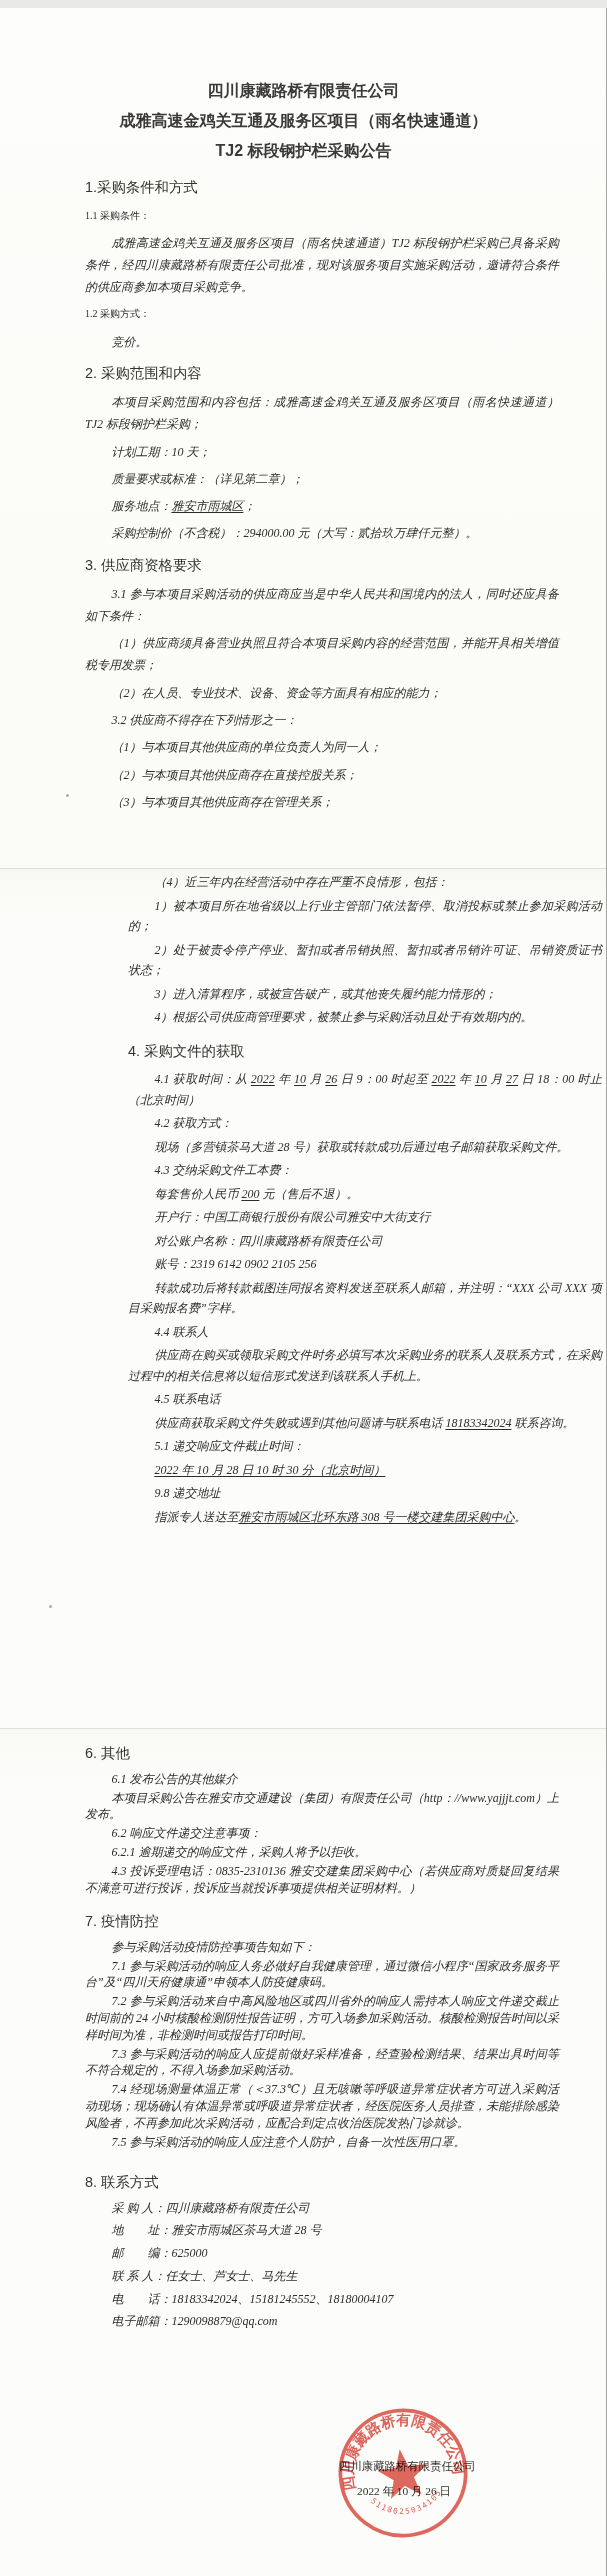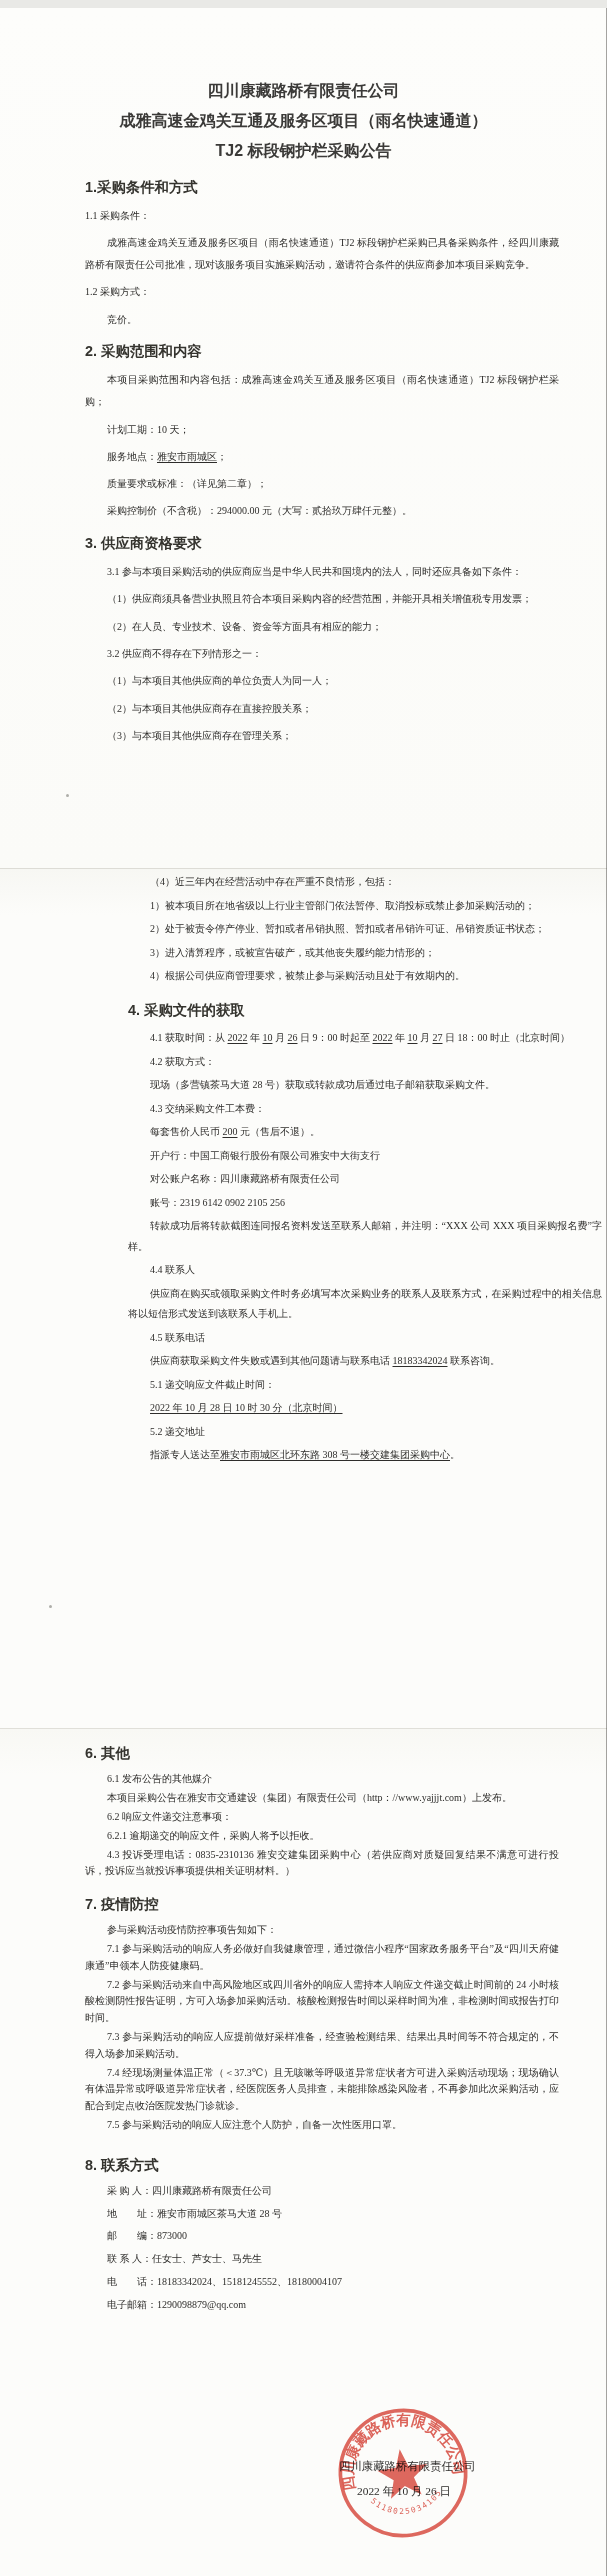--- a/index.html
+++ b/index.html
@@ -16,24 +16,24 @@
   .edge-right{position:absolute;top:0;right:0;width:1.5px;height:2576px;background:rgba(75,74,70,.5);}
   .titles{padding-top:68px;text-align:center;}
   .title{
     font-family:"Liberation Sans","DejaVu Sans",sans-serif;
     font-weight:bold;font-size:16px;line-height:30px;color:#3b3a38;
   }
   .blocks{padding:0 48px 0 85px;}
   .blk{text-align:justify;}
   .h{
     font-family:"Liberation Sans","DejaVu Sans",sans-serif;
-    font-weight:bold;font-size:14.4px;line-height:20.5px;color:#35342f;
+    font-weight:normal;font-size:14.4px;line-height:20.5px;color:#35342f;
     margin:10.6px 0 7.6px;text-align:left;text-indent:0;
   }
-  .p{font-size:10px;text-indent:2.2em;}
+  .p{font-size:12px;text-indent:2.2em;font-style:italic;}
   .sub{font-size:10px;text-indent:0;}
   #page1 .p,#page1 .sub{line-height:22px;margin:5.3px 0;}
   #page2 .p,#page2 .sub{line-height:20.5px;margin:3px 0;}
   #page2 .h{margin:13.7px 0 7.6px;}
   #page3 .p,#page3 .sub{line-height:16.7px;margin:2.3px 0;}
   #page3 .h{margin:13.7px 0 7.6px;}
   #page3 .h-contact{margin-top:21px;}
   #page3 .contact{line-height:16.7px;margin:3px 0 6px;}
   .u{text-decoration:underline;text-underline-offset:2.3px;}
   .signature{position:absolute;font-size:11.4px;color:#2e2d2b;white-space:nowrap;}
@@ -60,22 +60,22 @@
     </div>
     <div class="blocks">
         <div class="blk h"><span>1.采购条件和方式</span></div>
         <div class="blk sub"><span>1.1 采购条件：</span></div>
         <div class="blk p"><span>成雅高速金鸡关互通及服务区项目（雨名快速通道）TJ2 标段钢护栏采购已具备采购条件，经四川康藏路桥有限责任公司批准，现对该服务项目实施采购活动，邀请符合条件的供应商参加本项目采购竞争。</span></div>
         <div class="blk sub"><span>1.2 采购方式：</span></div>
         <div class="blk p"><span>竞价。</span></div>
         <div class="blk h"><span>2. 采购范围和内容</span></div>
         <div class="blk p"><span>本项目采购范围和内容包括：成雅高速金鸡关互通及服务区项目（雨名快速通道）TJ2 标段钢护栏采购；</span></div>
         <div class="blk p"><span>计划工期：10 天；</span></div>
+        <div class="blk p"><span>质量要求或标准：（详见第二章）；</span></div>
         <div class="blk p"><span>服务地点：</span><span class="u">雅安市雨城区</span><span>；</span></div>
-        <div class="blk p"><span>质量要求或标准：（详见第二章）；</span></div>
         <div class="blk p"><span>采购控制价（不含税）：294000.00 元（大写：贰拾玖万肆仟元整）。</span></div>
         <div class="blk h"><span>3. 供应商资格要求</span></div>
         <div class="blk p"><span>3.1 参与本项目采购活动的供应商应当是中华人民共和国境内的法人，同时还应具备如下条件：</span></div>
         <div class="blk p"><span>（1）供应商须具备营业执照且符合本项目采购内容的经营范围，并能开具相关增值税专用发票；</span></div>
         <div class="blk p"><span>（2）在人员、专业技术、设备、资金等方面具有相应的能力；</span></div>
         <div class="blk p"><span>3.2 供应商不得存在下列情形之一：</span></div>
         <div class="blk p"><span>（1）与本项目其他供应商的单位负责人为同一人；</span></div>
         <div class="blk p"><span>（2）与本项目其他供应商存在直接控股关系；</span></div>
         <div class="blk p"><span>（3）与本项目其他供应商存在管理关系；</span></div>
       </div>
@@ -97,21 +97,21 @@
         <div class="blk p"><span>开户行：中国工商银行股份有限公司雅安中大街支行</span></div>
         <div class="blk p"><span>对公账户名称：四川康藏路桥有限责任公司</span></div>
         <div class="blk p"><span>账号：2319 6142 0902 2105 256</span></div>
         <div class="blk p"><span>转款成功后将转款截图连同报名资料发送至联系人邮箱，并注明：“XXX 公司 XXX 项目采购报名费”字样。</span></div>
         <div class="blk p"><span>4.4 联系人</span></div>
         <div class="blk p"><span>供应商在购买或领取采购文件时务必填写本次采购业务的联系人及联系方式，在采购过程中的相关信息将以短信形式发送到该联系人手机上。</span></div>
         <div class="blk p"><span>4.5 联系电话</span></div>
         <div class="blk p"><span>供应商获取采购文件失败或遇到其他问题请与联系电话 </span><span class="u">18183342024</span><span> 联系咨询。</span></div>
         <div class="blk p"><span>5.1 递交响应文件截止时间：</span></div>
         <div class="blk p"><span class="u">2022 年 10 月 28 日 10 时 30 分（北京时间）</span></div>
-        <div class="blk p"><span>5.2 递交地址</span></div>
+        <div class="blk p"><span>9.8 递交地址</span></div>
         <div class="blk p"><span>指派专人送达至</span><span class="u">雅安市雨城区北环东路 308 号一楼交建集团采购中心</span><span>。</span></div>
       </div>
   </div>
 
   <div class="page" id="page3">
     <div class="blocks">
         <div class="blk h"><span>6. 其他</span></div>
         <div class="blk p"><span>6.1 发布公告的其他媒介</span></div>
         <div class="blk p"><span>本项目采购公告在雅安市交通建设（集团）有限责任公司（http：//www.yajjjt.com）上发布。</span></div>
         <div class="blk p"><span>6.2 响应文件递交注意事项：</span></div>
@@ -120,21 +120,21 @@
         <div class="blk h"><span>7. 疫情防控</span></div>
         <div class="blk p"><span>参与采购活动疫情防控事项告知如下：</span></div>
         <div class="blk p"><span>7.1 参与采购活动的响应人务必做好自我健康管理，通过微信小程序“国家政务服务平台”及“四川天府健康通”申领本人防疫健康码。</span></div>
         <div class="blk p"><span>7.2 参与采购活动来自中高风险地区或四川省外的响应人需持本人响应文件递交截止时间前的 24 小时核酸检测阴性报告证明，方可入场参加采购活动。核酸检测报告时间以采样时间为准，非检测时间或报告打印时间。</span></div>
         <div class="blk p"><span>7.3 参与采购活动的响应人应提前做好采样准备，经查验检测结果、结果出具时间等不符合规定的，不得入场参加采购活动。</span></div>
         <div class="blk p"><span>7.4 经现场测量体温正常（＜37.3℃）且无咳嗽等呼吸道异常症状者方可进入采购活动现场；现场确认有体温异常或呼吸道异常症状者，经医院医务人员排查，未能排除感染风险者，不再参加此次采购活动，应配合到定点收治医院发热门诊就诊。</span></div>
         <div class="blk p"><span>7.5 参与采购活动的响应人应注意个人防护，自备一次性医用口罩。</span></div>
         <div class="blk h h-contact"><span>8. 联系方式</span></div>
         <div class="blk p contact"><span>采 购 人：四川康藏路桥有限责任公司</span></div>
         <div class="blk p contact"><span>地　　址：雅安市雨城区茶马大道 28 号</span></div>
-        <div class="blk p contact"><span>邮　　编：873000</span></div>
+        <div class="blk p contact"><span>邮　　编：625000</span></div>
         <div class="blk p contact"><span>联 系 人：任女士、芦女士、马先生</span></div>
         <div class="blk p contact"><span>电　　话：18183342024、15181245552、18180004107</span></div>
         <div class="blk p contact"><span>电子邮箱：1290098879@qq.com</span></div>
       </div>
 
     <div class="signature" id="sig-company">四川康藏路桥有限责任公司</div>
     <div class="signature" id="sig-date">2022 年 10 月 26 日</div>
 
     <svg id="seal" viewBox="0 0 170 170" aria-hidden="true">
       <defs>

